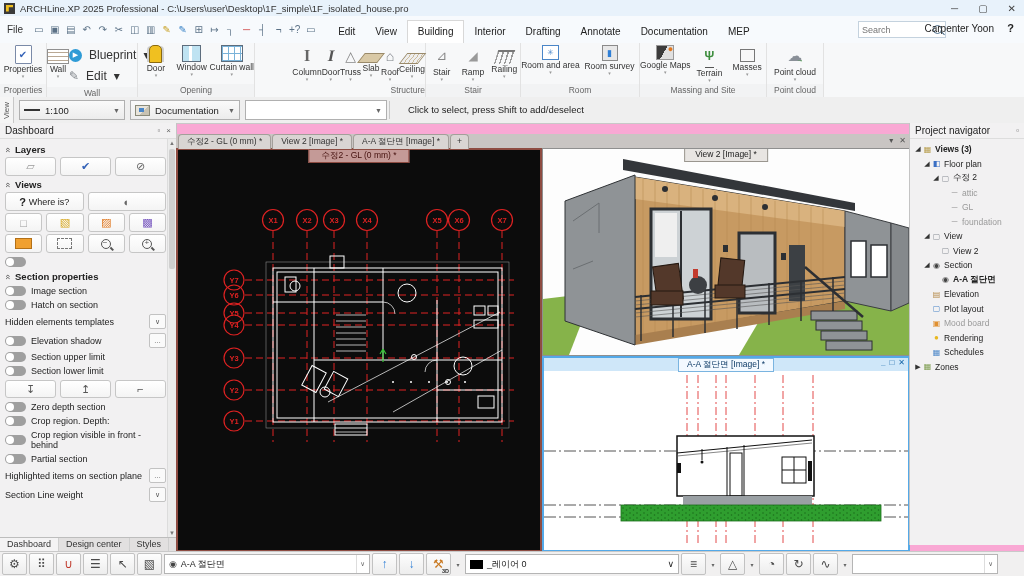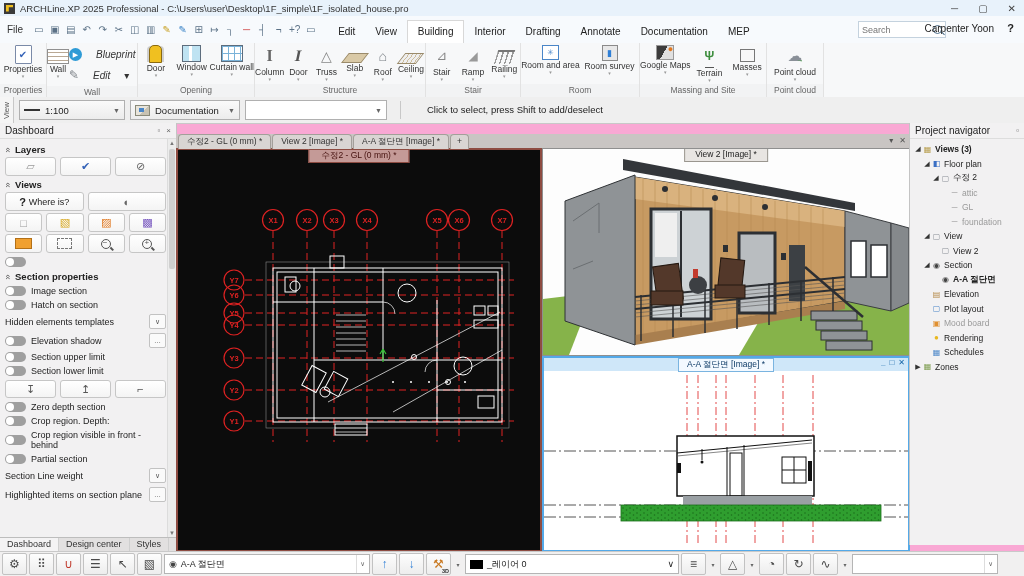--- a/index.html
+++ b/index.html
@@ -28,21 +28,21 @@
   .userlbl{position:absolute;right:30px;top:7px;font-size:10px;color:#222;}
   .helpbtn{position:absolute;right:10px;top:6px;font-size:11px;font-weight:bold;color:#222;}
   
   .ribbon{position:absolute;top:43px;left:0;right:0;height:54px;background:#f7f8f9;border-bottom:1px solid #d0d0d0;display:flex;}
   .rgroup{border-right:1px solid #e2e2e2;display:flex;flex-direction:column;flex:none;}
   .rbuttons{flex:1;display:flex;align-items:flex-start;justify-content:space-evenly;padding-top:2px;}
   .rbig{display:flex;flex-direction:column;align-items:center;font-size:8.5px;color:#333;line-height:10px;width:100%;}
   .rbig .lbl{white-space:nowrap;}
   .rbig .dd{font-size:5px;color:#999;line-height:4px;}
   .rstack{display:flex;flex-direction:column;justify-content:center;gap:3px;padding:3px 2px 0 0;}
-  .rsmall{display:flex;align-items:center;gap:14px;font-size:10px;color:#333;font-style:italic;}
+  .rsmall{display:flex;align-items:center;gap:7px;font-size:12px;color:#333;}
   .rgname{height:13px;text-align:center;font-size:8.5px;color:#666;background:#f2f3f4;line-height:13px;white-space:nowrap;}
   
   .ri{height:22px;display:flex;align-items:center;justify-content:center;position:relative;}
   .ri-properties{width:15px;height:17px;border:1px solid #7a8aa8;background:#fff;border-radius:1px;}
   .ri-properties::before{content:"✔";color:#3563b8;font-size:10px;}
   .ri-wall{width:20px;height:13px;border:1px solid #909090;align-self:center;margin-top:4px;
     background:linear-gradient(#fff 0 2px,#b9a894 2px 3px,#fff 3px 6px,#b9a894 6px 7px,#fff 7px 10px,#b9a894 10px 11px,#fff 11px);}
   .ri-blueprint{width:13px;height:13px;border-radius:50%;background:#2e9bd6;color:#fff;font-size:7px;}
   .ri-blueprint::before{content:"▶";}
   .ri-pencil::before{content:"✎";font-size:12px;color:#7a7f85;}
@@ -73,21 +73,21 @@
   
   .toolbar2{position:absolute;top:97px;left:0;right:0;height:26px;background:#efefef;border-bottom:1px solid #c8c8c8;display:flex;align-items:center;}
   .viewvtab{width:13px;height:26px;border-right:1px solid #c8c8c8;display:flex;align-items:center;justify-content:center;background:#f5f5f5;flex:none;}
   .viewvtab span{transform:rotate(-90deg);font-size:8px;color:#555;white-space:nowrap;}
   .combo{height:18px;border:1px solid #b0b0b0;background:linear-gradient(#fafafa,#ececec);display:flex;align-items:center;font-size:9.5px;padding:0 4px;gap:5px;margin-left:5px;color:#222;}
   .combo .cdd{margin-left:auto;font-size:7px;color:#666;}
   .combo.cwhite{background:#fff;}
   .scaleline{width:16px;height:2px;background:#333;}
   .docico{width:13px;height:9px;background:linear-gradient(135deg,#e8e4da 55%,#c8c2b2 55%);border:1px solid #8a8a7a;position:relative;}
   .docico::after{content:"";position:absolute;width:5px;height:4px;left:3px;top:2px;background:#4a86c8;}
-  .hint{margin-left:13px;font-size:9.5px;color:#222;border-left:1px solid #c8c8c8;padding-left:26px;height:18px;line-height:18px;}
+  .hint{margin-left:2px;font-size:9.5px;color:#222;border-left:1px solid #c8c8c8;padding-left:18px;height:18px;line-height:18px;}
   
   .dashboard{position:absolute;top:123px;left:0;width:176px;height:414px;background:#f2f1f2;border-right:1px solid #c4c4c4;overflow:hidden;}
   .phead{height:15px;display:flex;align-items:center;padding:0 5px;font-size:10px;color:#222;border-bottom:1px solid #ddd;}
   .phead .pico{margin-left:auto;font-size:8px;color:#666;display:flex;gap:6px;}
   .dbody{padding:2px 10px 0 5px;}
   .dsec{display:flex;align-items:center;gap:5px;font-size:9.5px;font-weight:bold;color:#222;margin:3px 0 2px;}
   .chevup{display:inline-block;transform:rotate(90deg);font-size:9px;color:#555;font-weight:normal;}
   .drow{display:flex;gap:4px;margin:2px 0;}
   .dbtn{flex:1;height:17px;border:1px solid #c6c6c6;border-radius:3px;background:linear-gradient(#fff,#f4f4f4);display:flex;align-items:center;justify-content:center;font-size:11px;color:#666;gap:3px;}
   .dbtn .q{color:#222;font-weight:bold;font-size:11px;}
@@ -249,21 +249,21 @@
             <span class="dd">▾</span>
           </div>
           <div class="rbig">
             <span class="ri ri-curtain"></span>
             <span class="lbl">Curtain wall</span>
             <span class="dd">▾</span>
           </div>
         </div>
         <div class="rgname">Opening</div>
       </div>
-      <div class="rgroup" style="width: 170px;">
+      <div class="rgroup" style="width: 170px; align-items: flex-end;">
         <div class="rbuttons">
           <div class="rbig">
             <span class="ri ri-column"></span>
             <span class="lbl">Column</span>
             <span class="dd">▾</span>
           </div>
           <div class="rbig">
             <span class="ri ri-beam"></span>
             <span class="lbl">Door</span>
             <span class="dd">▾</span>
@@ -497,26 +497,26 @@
           <div class="trow">
             <span class="tog"></span>
             <span>Crop region visible in front - behind</span>
           </div>
           <div class="trow">
             <span class="tog"></span>
             <span>Partial section</span>
           </div>
         </div>
       <div class="lblrow">
+          <span>Highlighted items on section plane</span>
+          <span class="accbtn">…</span>
+        </div>
+      <div class="lblrow">
           <span>Section Line weight</span>
           <span class="accbtn">∨</span>
-        </div>
-      <div class="lblrow">
-          <span>Highlighted items on section plane</span>
-          <span class="accbtn">…</span>
         </div>
 
     </div>
     <div class="dscroll">
       <span class="arr" style="top:1px">▲</span>
         <span class="thumb"></span>
         <span class="arr" style="bottom:1px">▼</span>
     </div>
   </aside>
 

